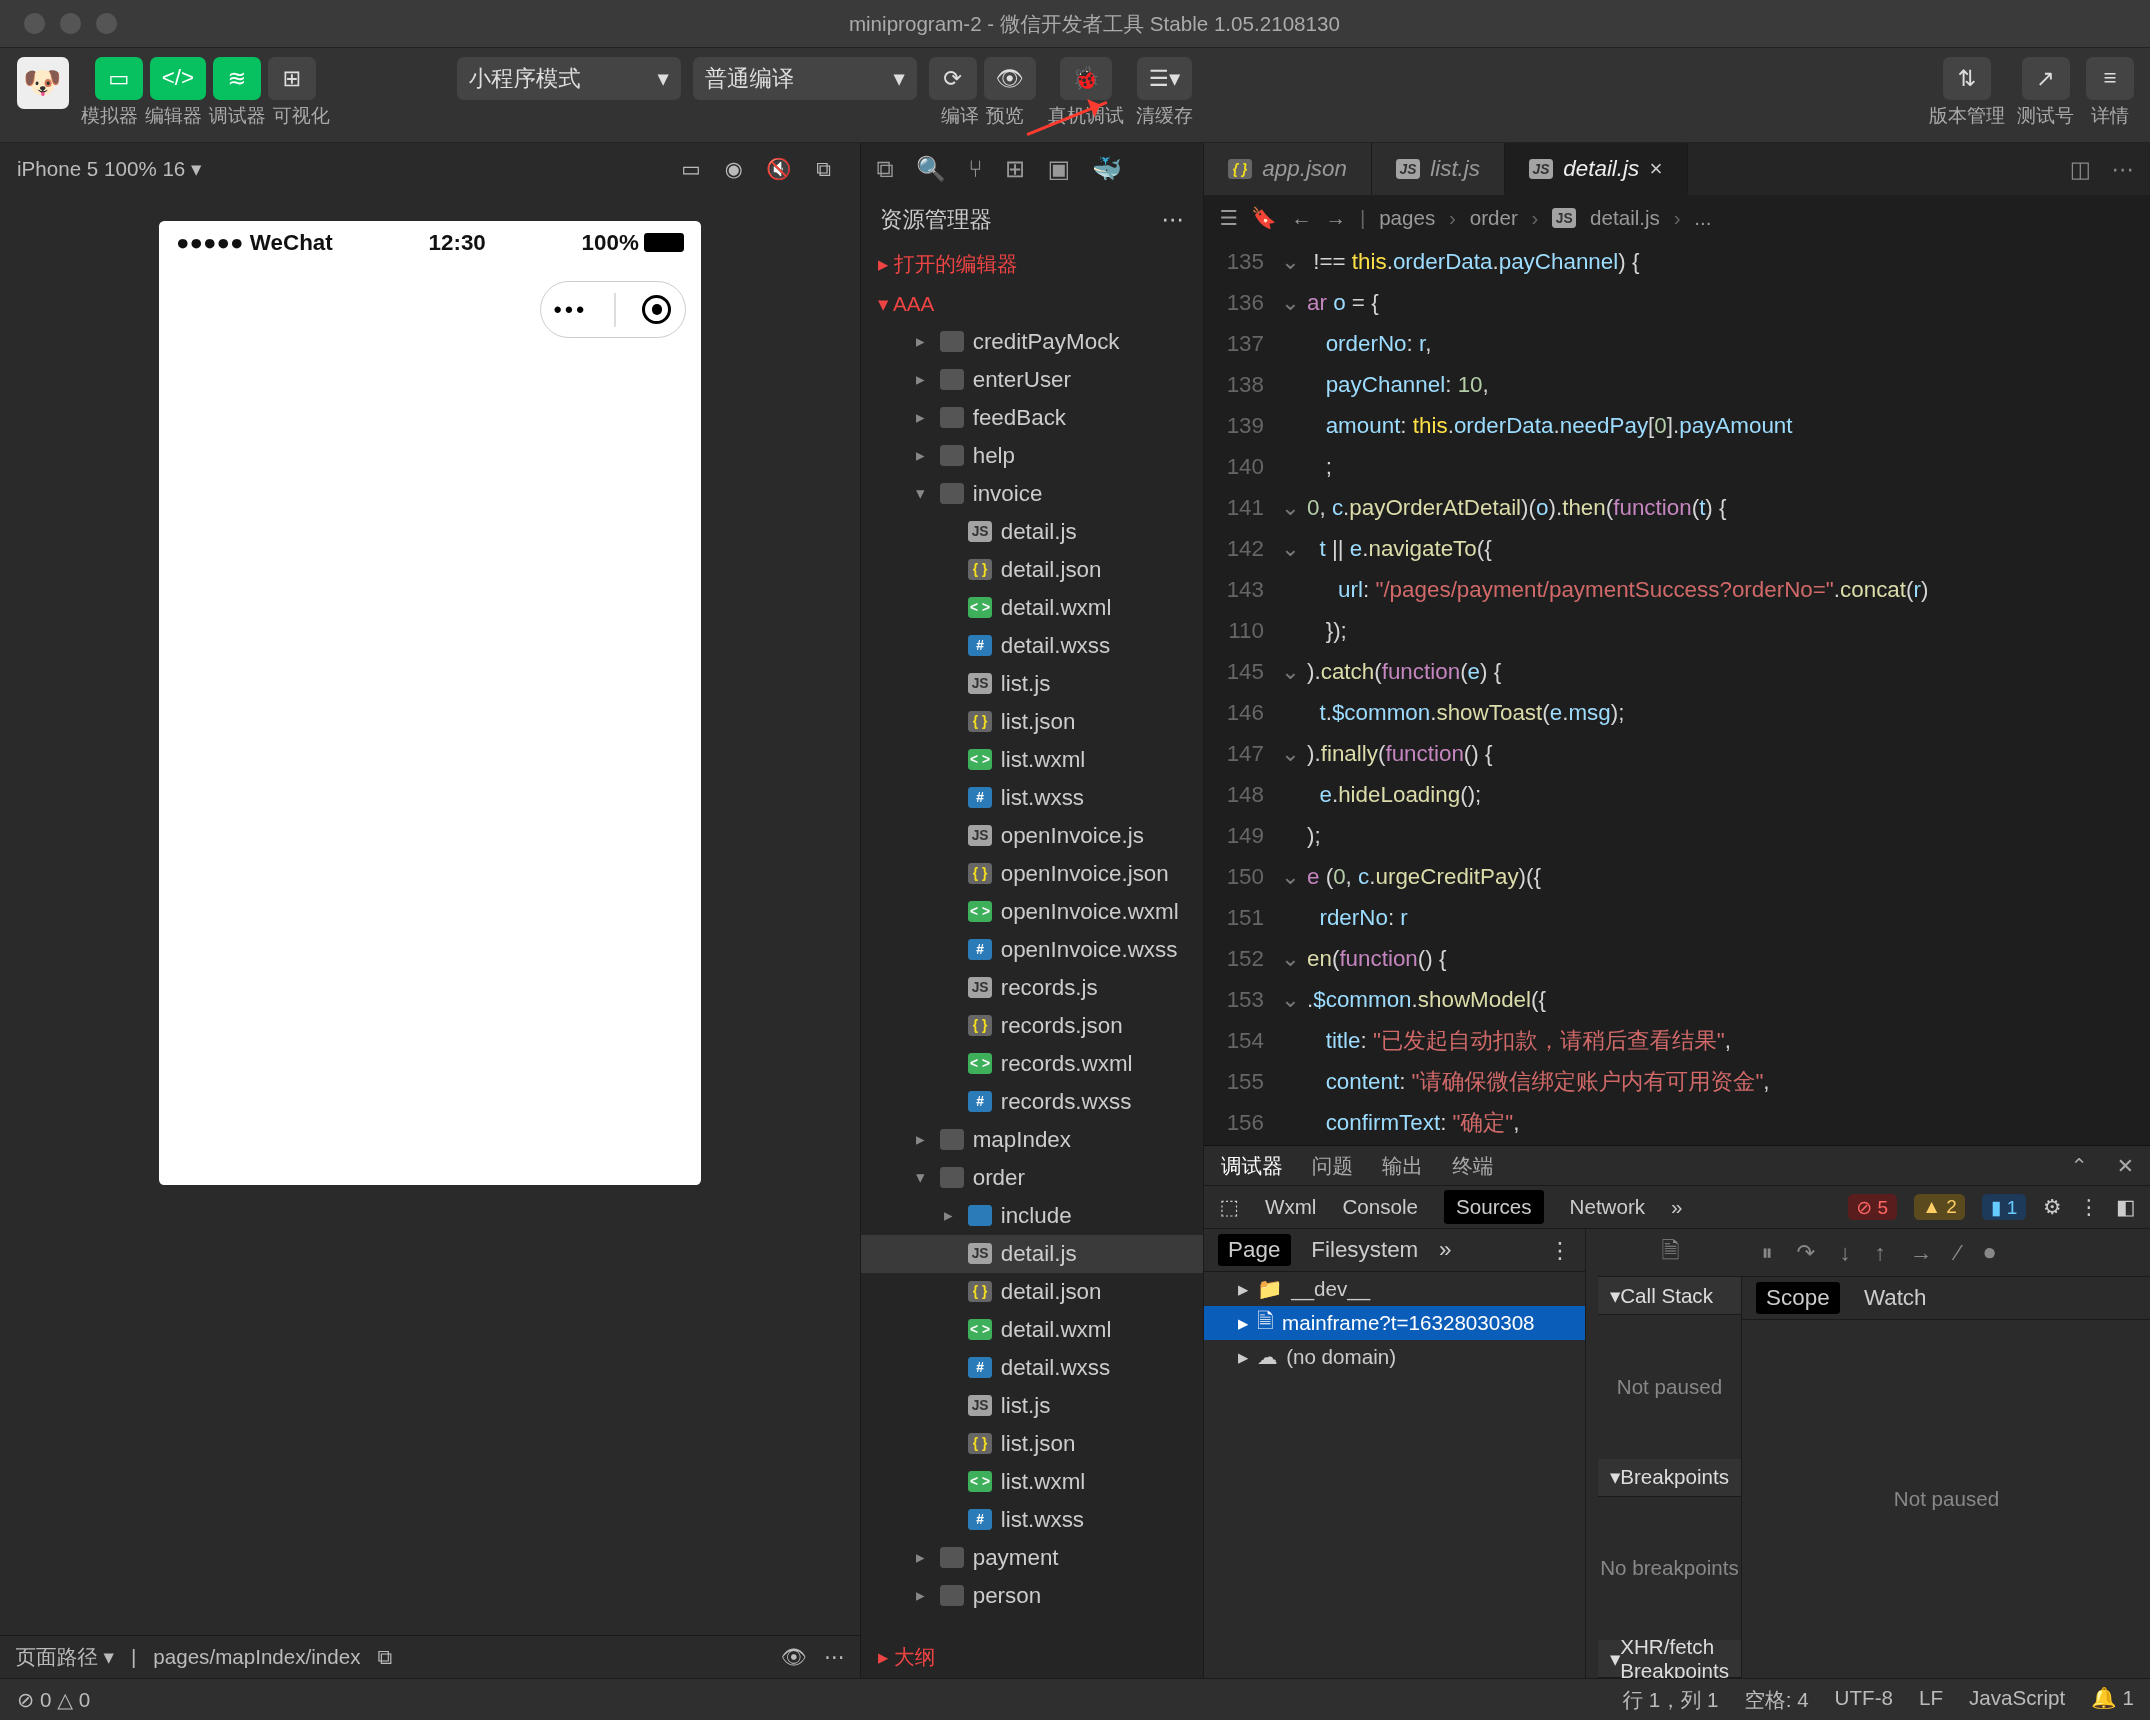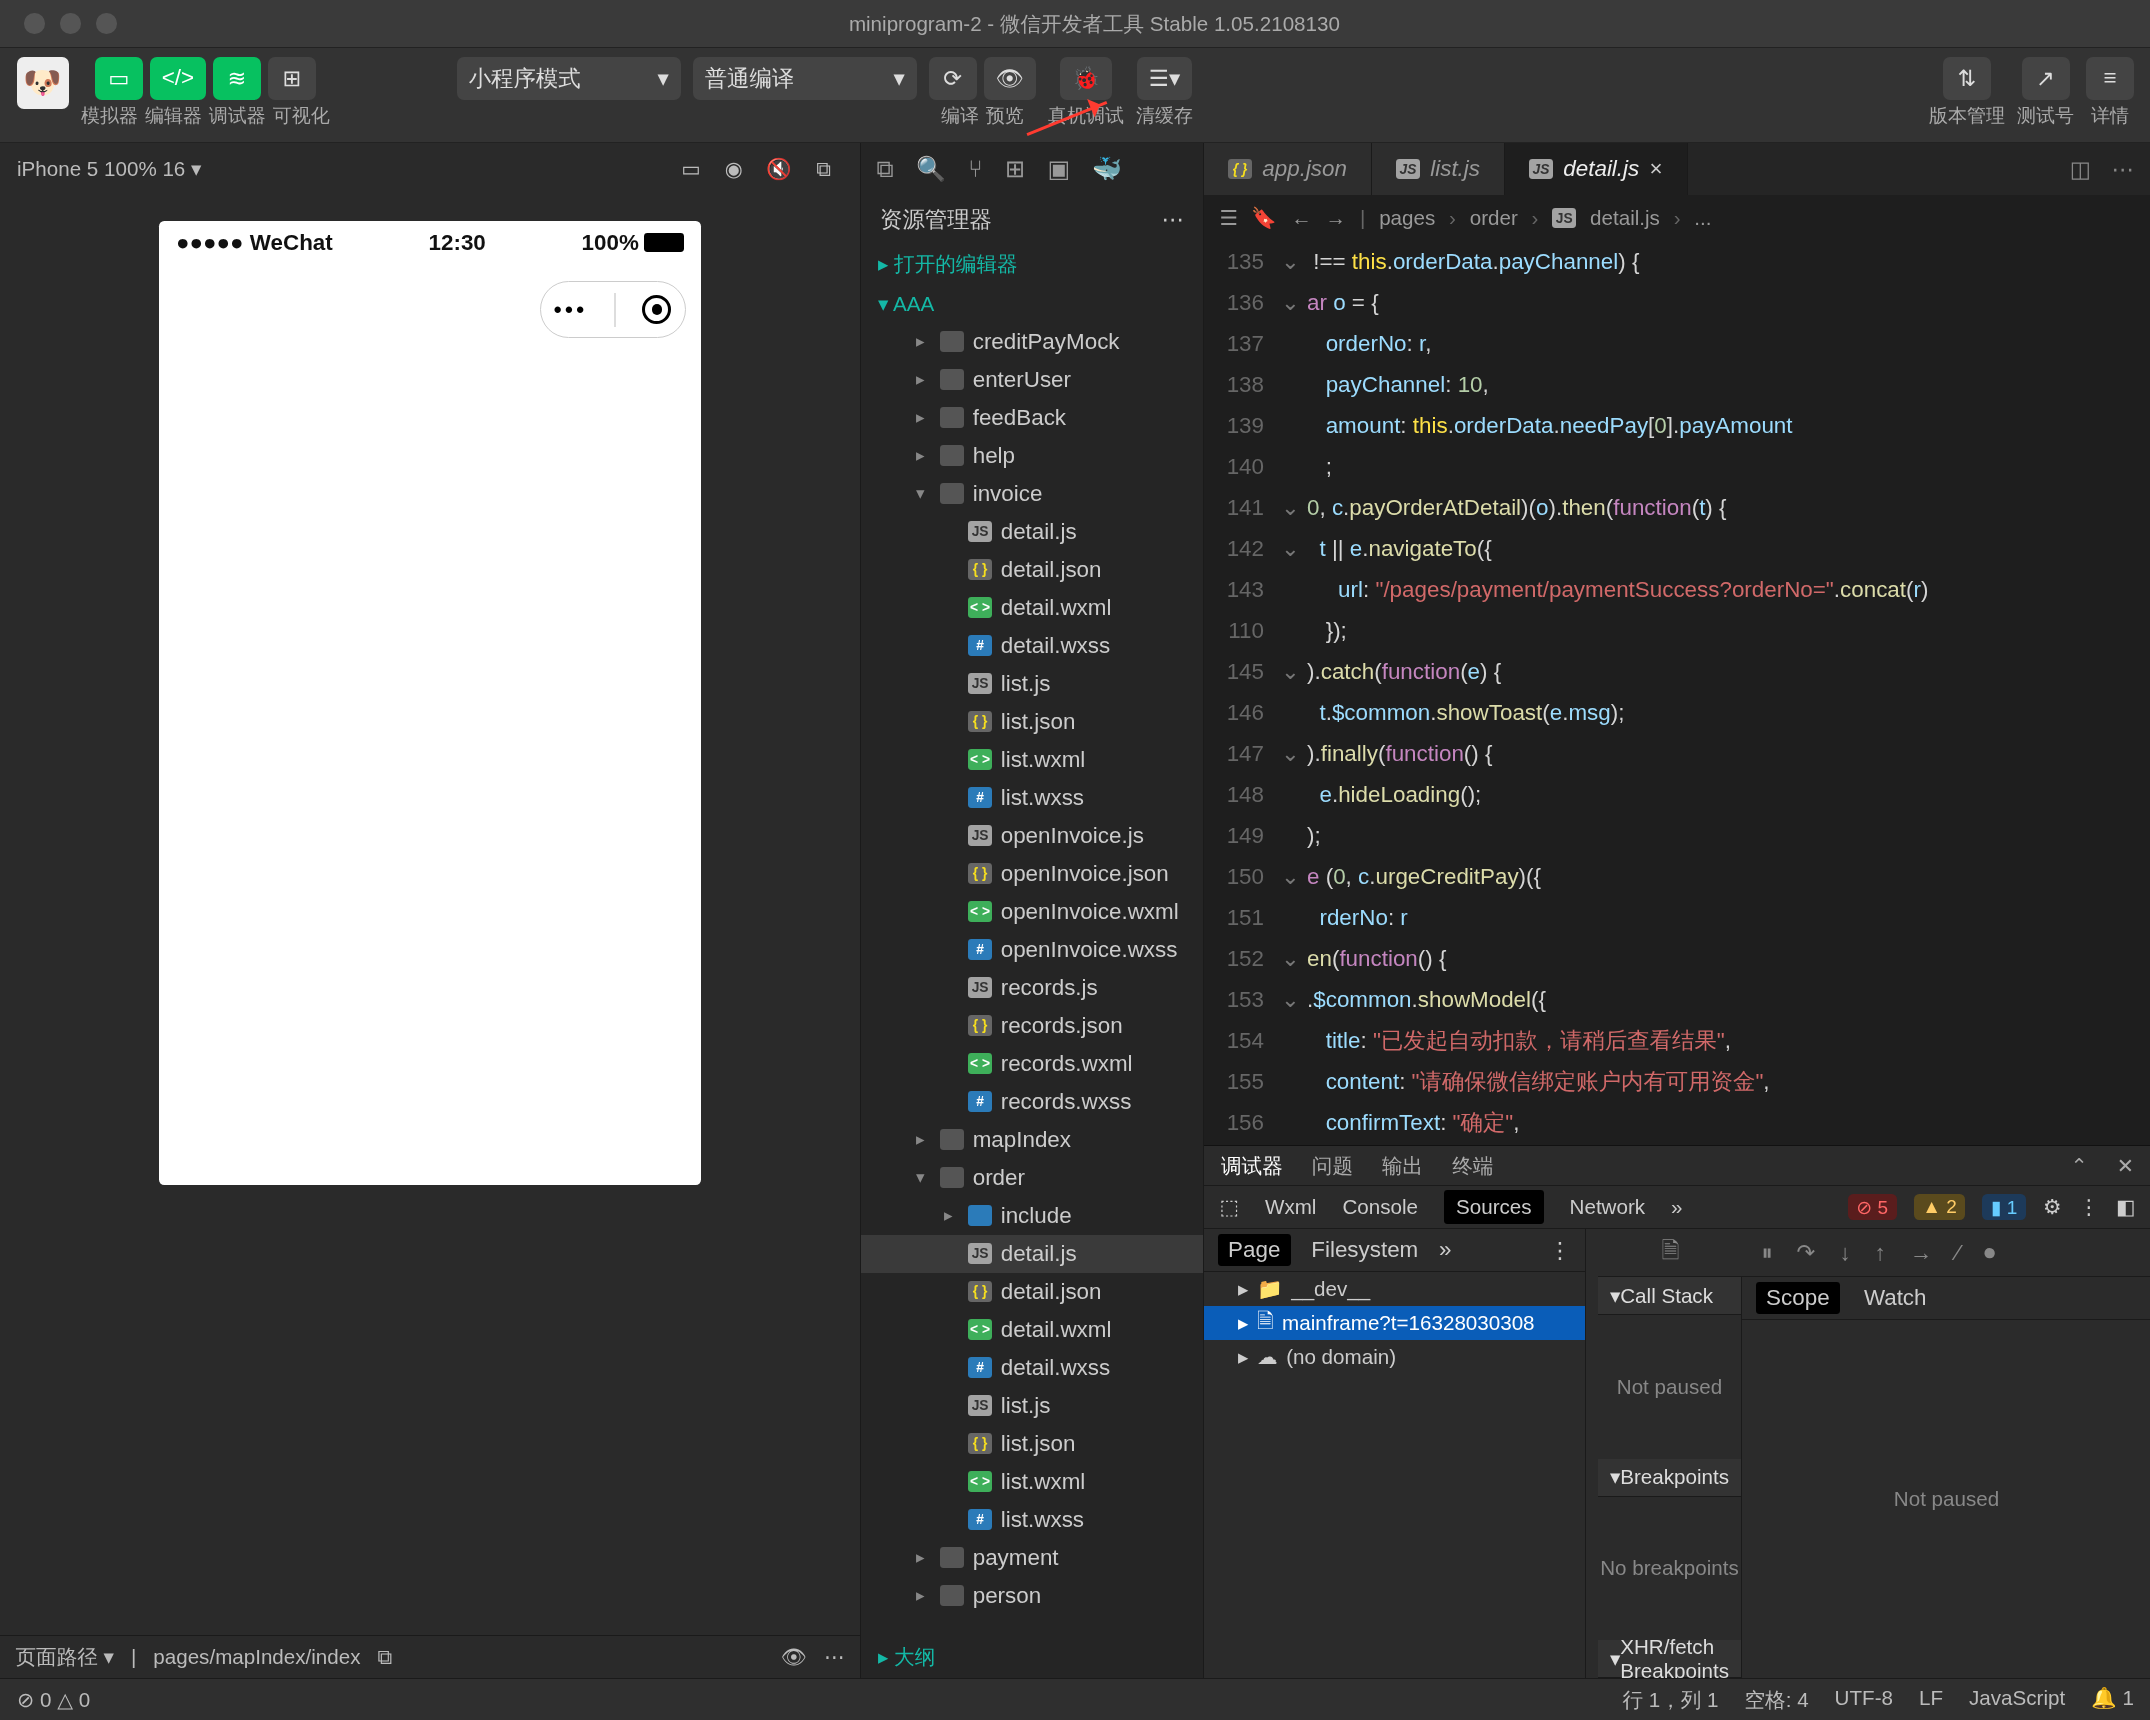--- a/index.html
+++ b/index.html
@@ -34,21 +34,21 @@
 .pill { margin:17px 15.5px 0 auto; width:146px; height:57px; border:1.7px solid #ccc; border-radius:29px; display:flex; align-items:center; justify-content:space-around; }
 .dot3{letter-spacing:3.4px;font-weight:900}
 .target{width:29px;height:29px;border:3.4px solid #000;border-radius:50%;display:flex;align-items:center;justify-content:center}
 .target:after{content:"";width:10.3px;height:10.3px;background:#000;border-radius:50%}
 
 
 .explorer { width:344px; background:#252525; display:flex; flex-direction:column; border-left:0.9px solid #1a1a1a; border-right:0.9px solid #1a1a1a; overflow:hidden; }
 .iconstrip { height:52px; display:flex; align-items:center; gap:22.4px; padding:0 15.5px; color:#999; }
 .iconstrip span{font-size:24px}
 .exhdr { height:48px; display:flex; align-items:center; justify-content:space-between; padding:0 19px; color:#ccc; }
-.exsec { padding:6.9px 17px; color:#14b8a6; font-size:20.6px; }
+.exsec { padding:6.9px 17px; color:#ef4444; font-size:20.6px; }
 .tree { flex:1; overflow:auto; font-size:22.4px; }
 .node { height:38px; display:flex; align-items:center; padding-left:var(--ind,34px); gap:8.6px; color:#ccc; white-space:nowrap; }
 .node.sel{background:#3a3a3a}
 .chv{width:15.5px;color:#888;font-size:17px}
 .fic{width:24px;height:20.6px;border-radius:3.4px;display:inline-flex;align-items:center;justify-content:center;font-size:13.8px;font-weight:700}
 .fol{background:#555}
 .js{background:#a3a3a3;color:#333}
 .json{background:#666;color:#f7df1e}
 .wxml{background:#3eaf5a;color:#fff}
 .wxss{background:#2b7bb9;color:#fff}

